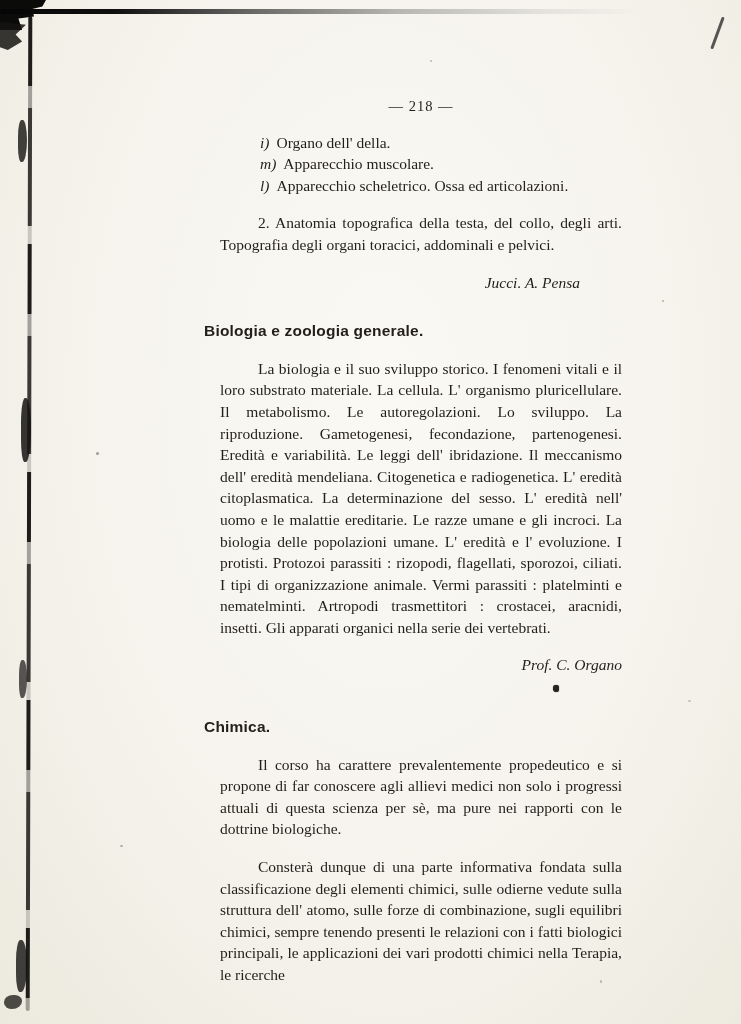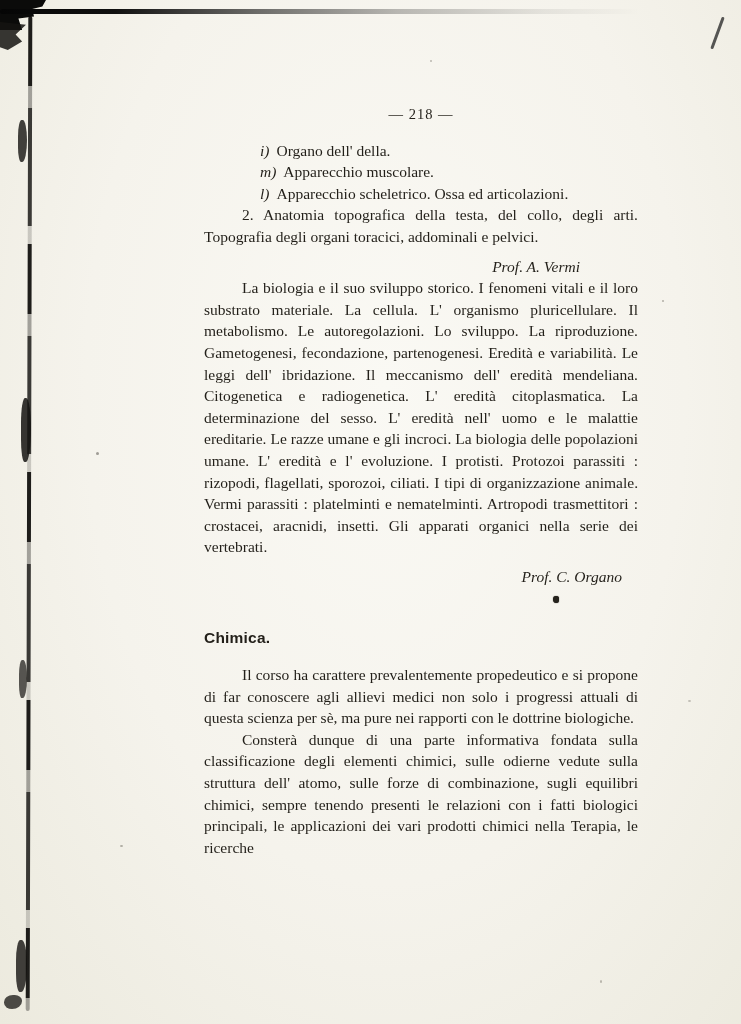--- a/index.html
+++ b/index.html
@@ -46,31 +46,31 @@
   }
   .speck{position:absolute;background:#4a463d;border-radius:50%;}
   .s1{left:96px;top:452px;width:3px;height:3px;opacity:.5;}
   .s2{left:662px;top:300px;width:2px;height:2px;opacity:.4;}
   .s3{left:120px;top:845px;width:3px;height:2px;opacity:.4;}
   .s4{left:600px;top:980px;width:2px;height:3px;opacity:.35;}
   .s5{left:430px;top:60px;width:2px;height:2px;opacity:.35;}
   .s6{left:688px;top:700px;width:3px;height:2px;opacity:.3;}
   
   .content{
-    position:absolute;left:204px;top:104px;width:434px;
+    position:absolute;left:204px;top:96px;width:434px;
     font-size:15.5px;line-height:21.6px;
     text-rendering:optimizeLegibility;
   }
   .pagenum{
     text-align:center;letter-spacing:1px;font-size:14.5px;
     margin-bottom:14px;
   }
   .list-line{padding-left:56px;}
   .lbl{font-style:italic;margin-right:7px;}
-  .para{margin:0;text-align:justify;text-indent:38px;}
+  .para{margin:16px;text-align:justify;text-indent:38px;}
   .sig{
     font-style:italic;text-align:right;margin-top:8px;font-size:15.5px;
   }
   .sig-pensa{padding-right:58px;}
   .sig-jucci{padding-right:16px;}
   .heading{
     font-family:"Liberation Sans","DejaVu Sans",sans-serif;
     font-weight:700;font-size:15.5px;letter-spacing:.2px;
     margin:27px 0 15px 0;
   }
@@ -116,22 +116,23 @@
       <div class="list-line">
         <span class="lbl">m)</span><span class="txt">Apparecchio muscolare.</span>
       </div>
       <div class="list-line">
         <span class="lbl">l)</span><span class="txt">Apparecchio scheletrico. Ossa ed articolazioni.</span>
       </div>
     </div>
 
     <p class="para">2. Anatomia topografica della testa, del collo, degli arti. Topografia degli organi toracici, addominali e pelvici.</p>
 
-    <div class="sig sig-pensa">Prof. A. Vermi</div>
+    <div class="sig sig-pensa">Jucci. A. Pensa</div>
 
+    <h2 class="heading">Biologia e zoologia generale.</h2>
 
     <p class="para">La biologia e il suo sviluppo storico. I fenomeni vitali e il loro substrato materiale. La cellula. L' organismo pluricellulare. Il metabolismo. Le autoregolazioni. Lo sviluppo. La riproduzione. Gametogenesi, fecondazione, partenogenesi. Eredità e variabilità. Le leggi dell' ibridazione. Il meccanismo dell' eredità mendeliana. Citogenetica e radiogenetica. L' eredità citoplasmatica. La determinazione del sesso. L' eredità nell' uomo e le malattie ereditarie. Le razze umane e gli incroci. La biologia delle popolazioni umane. L' eredità e l' evoluzione. I protisti. Protozoi parassiti : rizopodi, flagellati, sporozoi, ciliati. I tipi di organizzazione animale. Vermi parassiti : platelminti e nematelminti. Artropodi trasmettitori : crostacei, aracnidi, insetti. Gli apparati organici nella serie dei vertebrati.</p>
 
     <div class="sig sig-jucci">Prof. C. Organo</div>
 
     <div class="blotrow">
       <span class="blot"></span>
     </div>
 
     <h2 class="heading heading-chem">Chimica.</h2>

